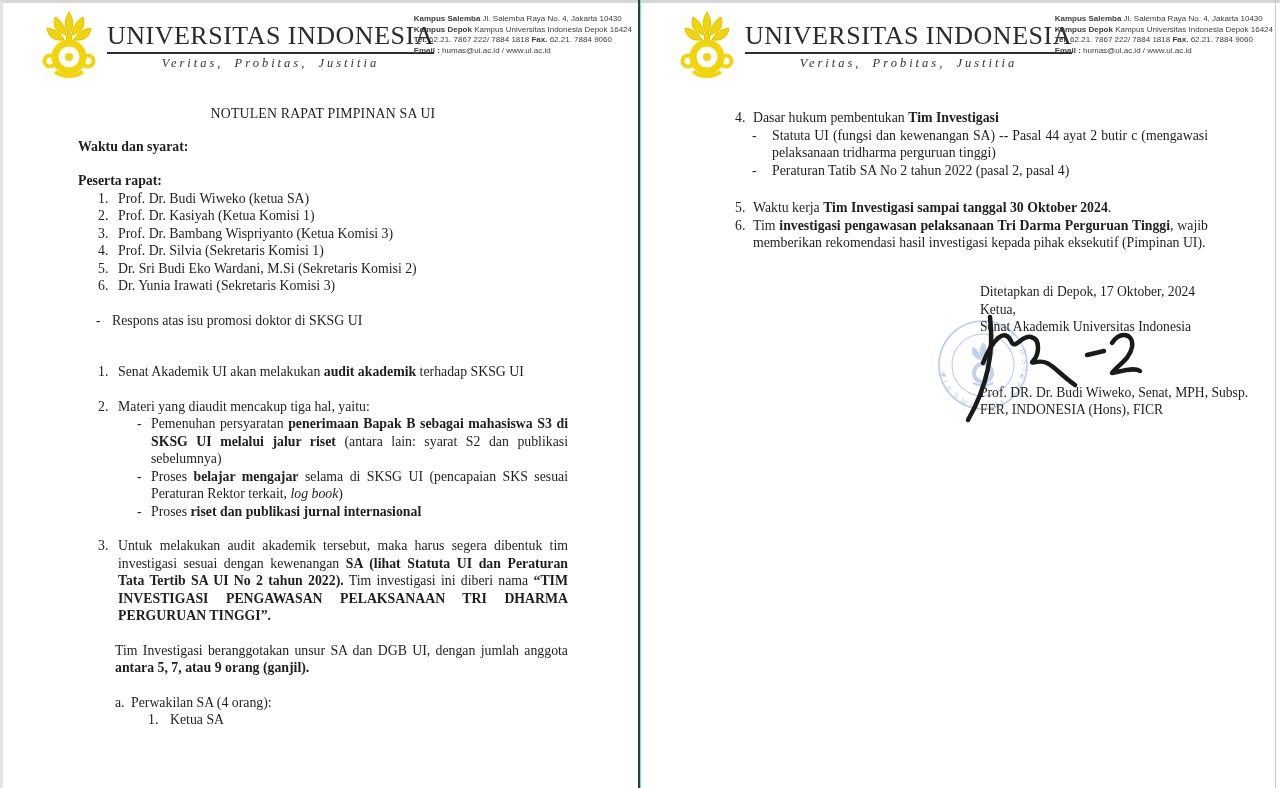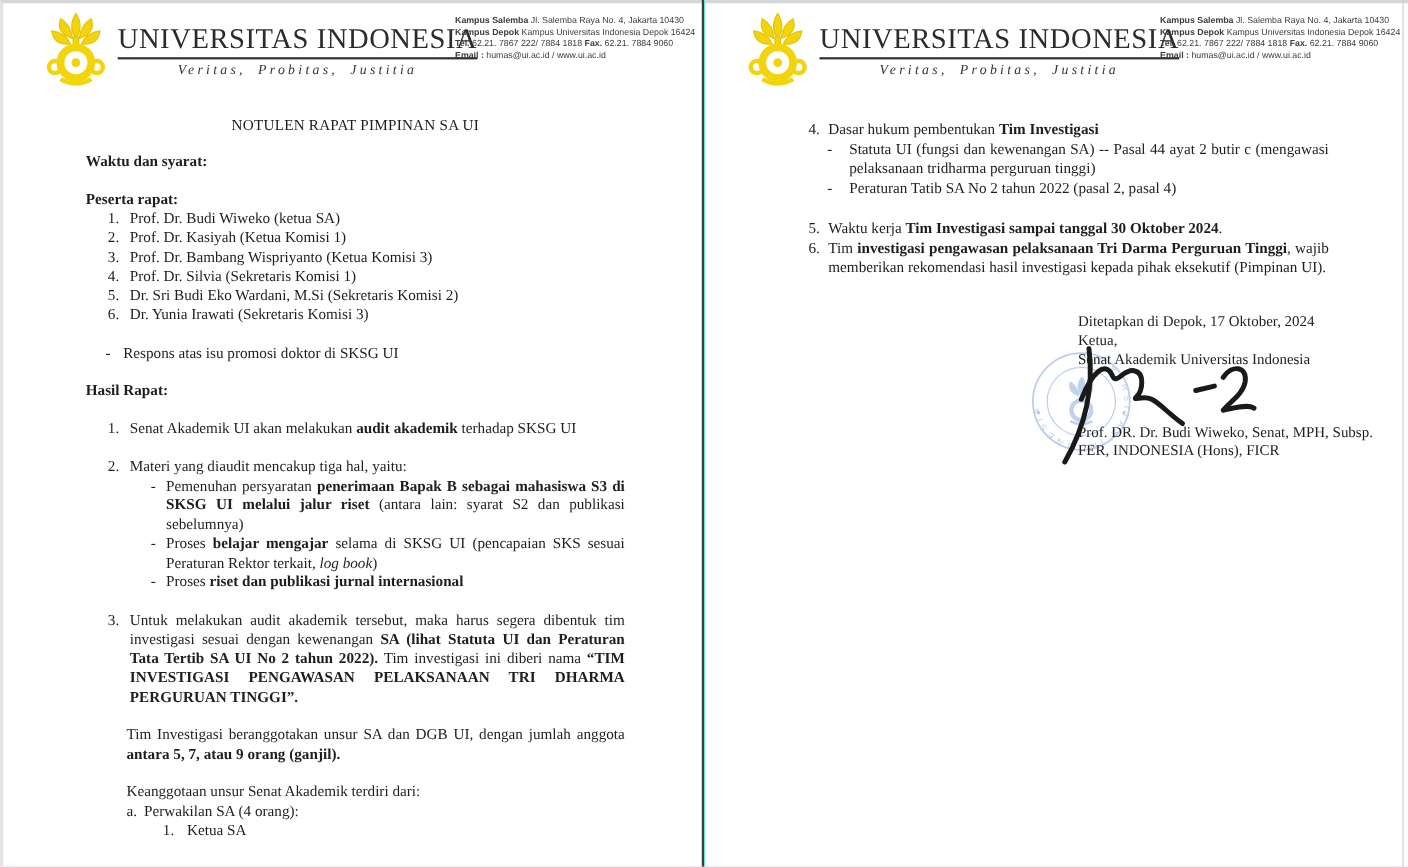--- a/index.html
+++ b/index.html
@@ -114,21 +114,20 @@
       <div class="li">
           <span class="n">6.</span>
           <div class="t">Dr. Yunia Irawati (Sekretaris Komisi 3)</div>
         </div>
       <div class="g17"></div>
       <div class="dashli">
           <span class="d">-</span>
           <div class="t"><span>Respons atas isu promosi doktor di SKSG UI</span></div>
         </div>
       <div class="g17"></div>
-      <div class="b">Hasil Rapat:</div>
       <div class="g17"></div>
       <div class="li">
           <span class="n">1.</span>
           <div class="t just"><span>Senat Akademik UI akan melakukan </span><span class="b">audit akademik</span><span> terhadap SKSG UI</span></div>
         </div>
       <div class="g17"></div>
       <div class="li">
           <span class="n">2.</span>
           <div class="t"><span>Materi yang diaudit mencakup tiga hal, yaitu:</span></div>
         </div>
@@ -145,21 +144,20 @@
           <div class="t just"><span>Proses </span><span class="b">riset dan publikasi jurnal internasional</span></div>
         </div>
       <div class="g17"></div>
       <div class="li">
           <span class="n">3.</span>
           <div class="t just"><span>Untuk melakukan audit akademik tersebut, maka harus segera dibentuk tim investigasi sesuai dengan kewenangan </span><span class="b">SA (lihat Statuta UI dan Peraturan Tata Tertib SA UI No 2 tahun 2022).</span><span> Tim investigasi ini diberi nama </span><span class="b">“TIM INVESTIGASI PENGAWASAN PELAKSANAAN TRI DHARMA PERGURUAN TINGGI”.</span></div>
         </div>
       <div class="g17"></div>
       <div class="hang just"><span>Tim Investigasi beranggotakan unsur SA dan DGB UI, dengan jumlah anggota </span><span class="b">antara 5, 7, atau 9 orang (ganjil).</span></div>
       <div class="g17"></div>
-      <div class="hang"><span>Keanggotaan unsur Senat Akademik terdiri dari:</span></div>
       <div class="sub-a">
           <span class="n">a.</span>
           <div class="t"><span>Perwakilan SA (4 orang):</span></div>
         </div>
       <div class="sub-num">
           <span class="n">1.</span>
           <div class="t">Ketua SA</div>
         </div>
 
     </div>

